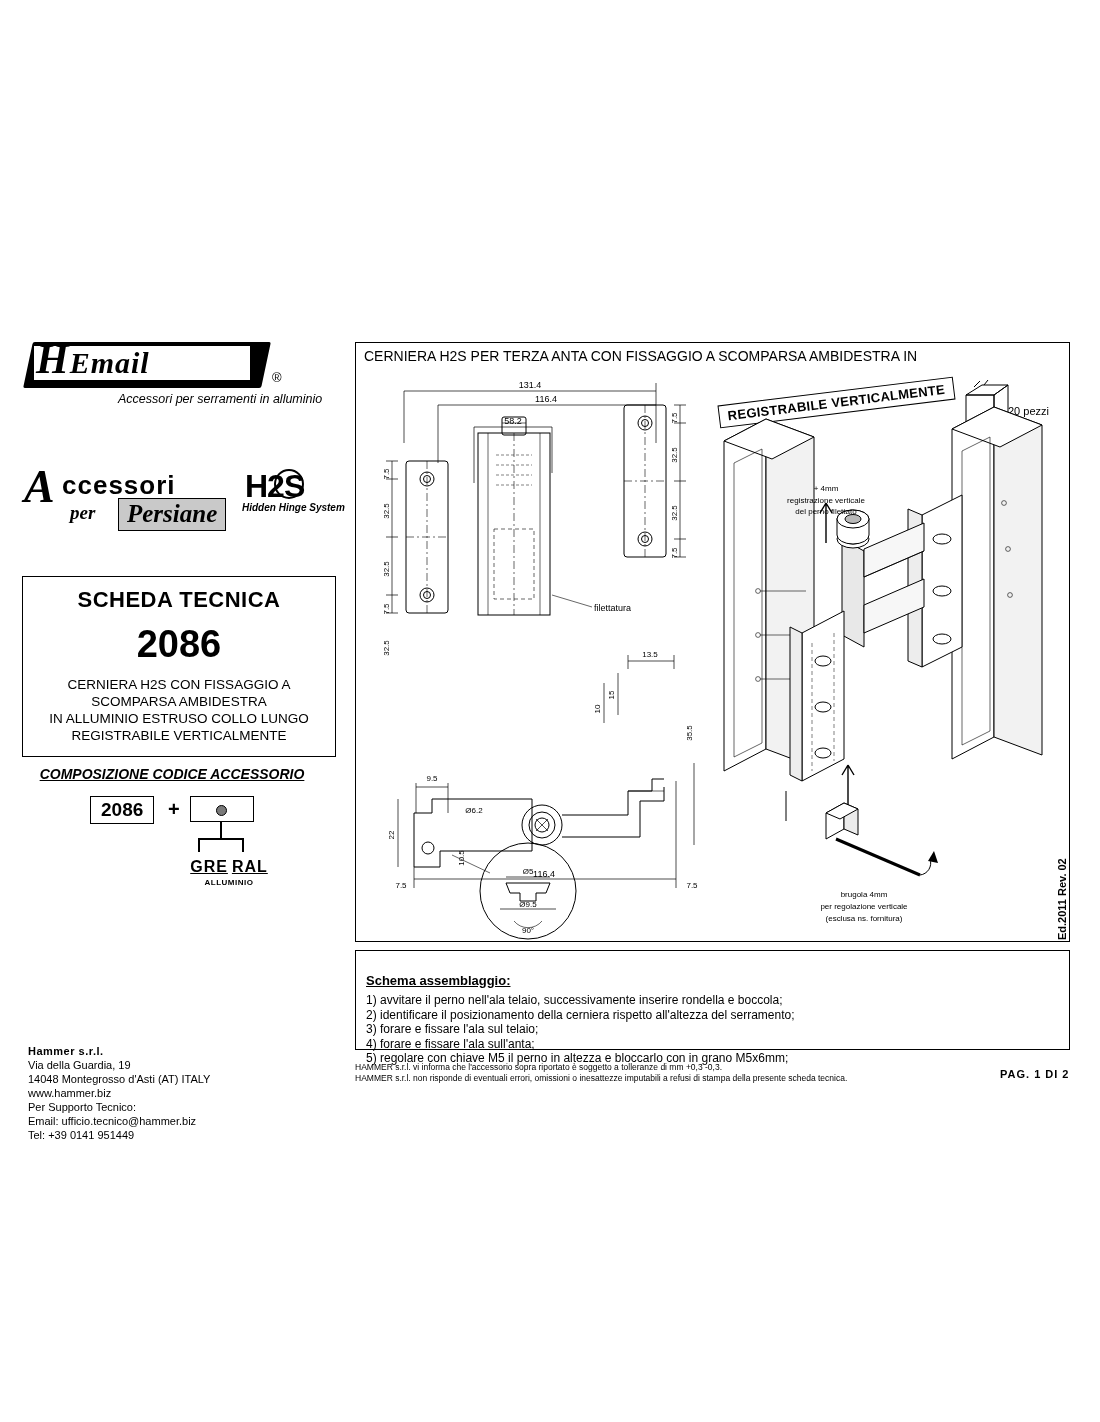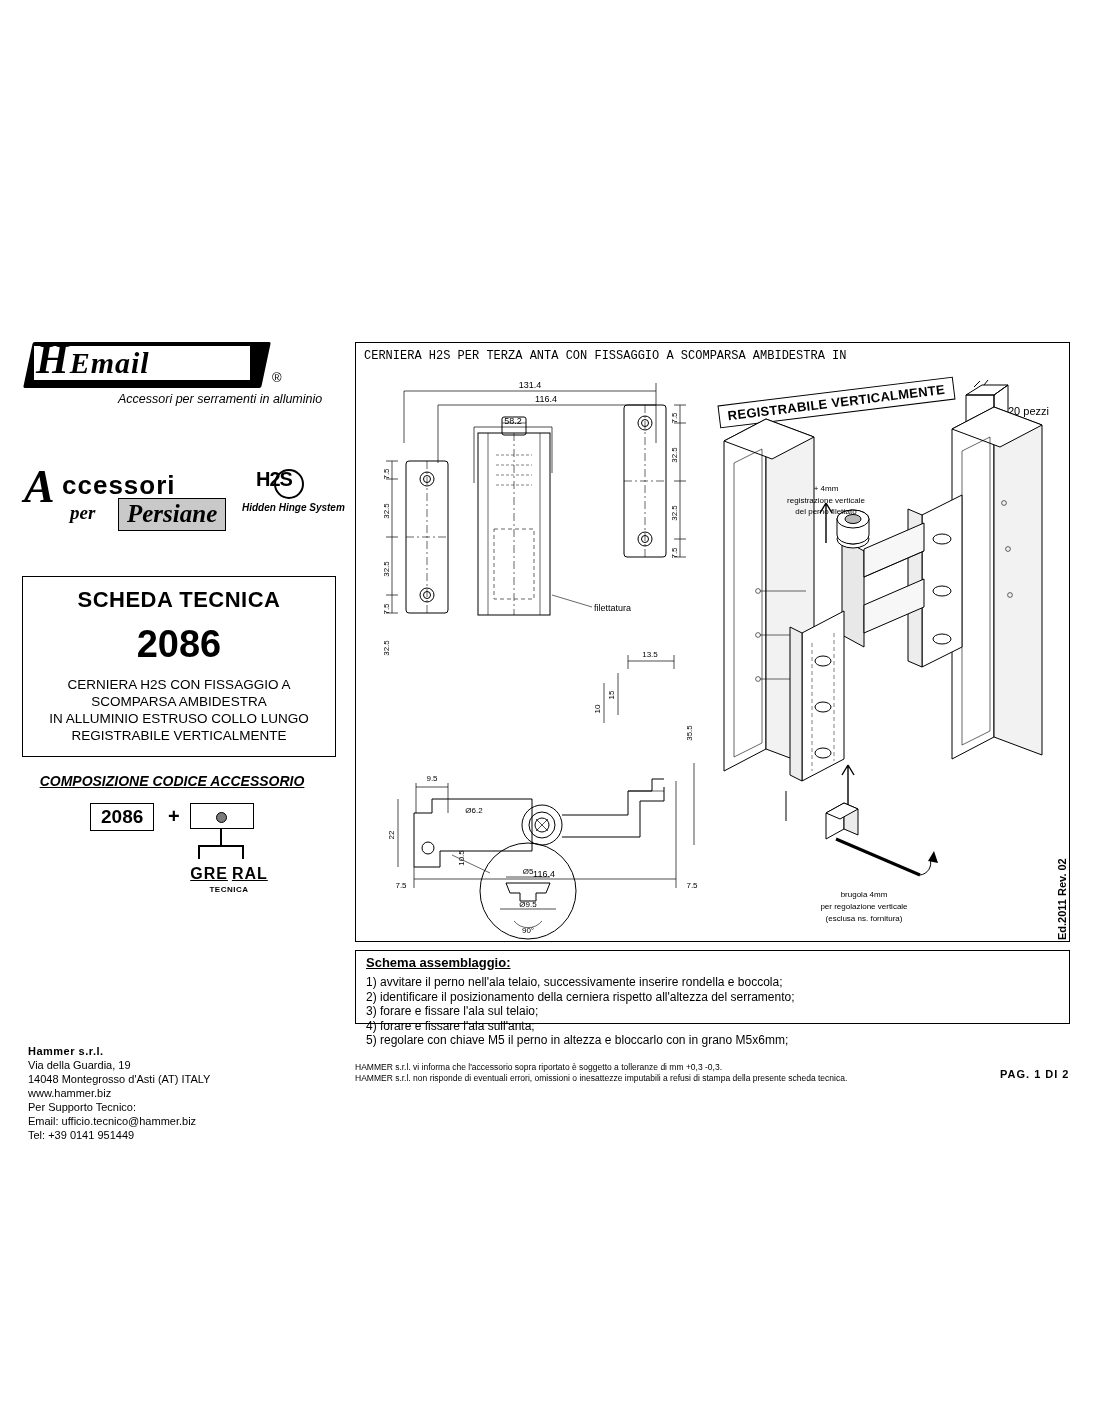--- a/index.html
+++ b/index.html
@@ -128,23 +128,23 @@
     font-style: italic;
   }
   .h2s-logo {
     position: absolute;
     left: 218px; top: 8px;
     width: 100px;
     height: 50px;
   }
   .h2s-text {
     position: absolute;
-    left: 16px; top: 0;
+    left: 5px; top: 0;
     font-family: "Liberation Sans", sans-serif;
-    font-size: 20px;
+    font-size: 32px;
     font-weight: bold;
     letter-spacing: -1px;
   }
   .h2s-sub {
     position: absolute;
     left: 2px; top: 34px;
     font-size: 10px;
     font-weight: bold;
     font-style: italic;
     white-space: nowrap;
@@ -176,21 +176,21 @@
     font-weight: bold;
     margin-top: 10px;
     margin-bottom: 10px;
   }
   .scheda-desc {
     font-size: 13.5px;
     line-height: 17px;
   }
 
   .composizione {
-    margin-top: 16px;
+    margin-top: 9px;
     width: 300px;
     text-align: center;
     font-size: 14px;
     font-style: italic;
     font-weight: bold;
     text-decoration: underline;
   }
 
   .code-row {
     position: relative;
@@ -299,42 +299,41 @@
     width: 715px;
     height: 600px;
     border: 1.5px solid #000;
     box-sizing: border-box;
   }
   .panel-title {
     position: absolute;
     left: 8px;
     top: 4px;
     width: 690px;
-    font-size: 12px;
+    font-size: 14px;
     line-height: 18px;
-    font-family: Liberation Mono, monospace;
   }
 
   .drawing {
     position: absolute;
     left: 0; top: 0;
     width: 715px;
     height: 600px;
   }
 
   
   .schema-box {
     position: absolute;
     left: 355px;
     top: 950px;
     width: 715px;
-    height: 74px;
+    height: 100px;
     border: 1.5px solid #000;
     box-sizing: border-box;
-    padding: 4px 10px;
+    padding: 22px 10px;
   }
   .schema-title {
     font-size: 13px;
     font-weight: bold;
     text-decoration: underline;
     margin-bottom: 5px;
   }
   .schema-list {
     font-size: 12px;
     line-height: 14.5px;
@@ -443,21 +442,21 @@
       <div class="bracket">
         <div class="vstem"></div>
         <div class="hbar"></div>
         <div class="larm"></div>
         <div class="rarm"></div>
       </div>
       <div class="finit-labels">
         <div class="codes">
           <span>GRE</span><span>RAL</span>
         </div>
-        <div class="finitura">TECNICA</div>
+        <div class="finitura">ALLUMINIO</div>
       </div>
     </div>
   </div>
 
   <div class="company">
     <div class="cname">Hammer s.r.l.</div>
     <div>Via della Guardia, 19</div>
     <div>14048 Montegrosso d'Asti (AT) ITALY</div>
     <div>www.hammer.biz</div>
     <div>Per Supporto Tecnico:</div>

